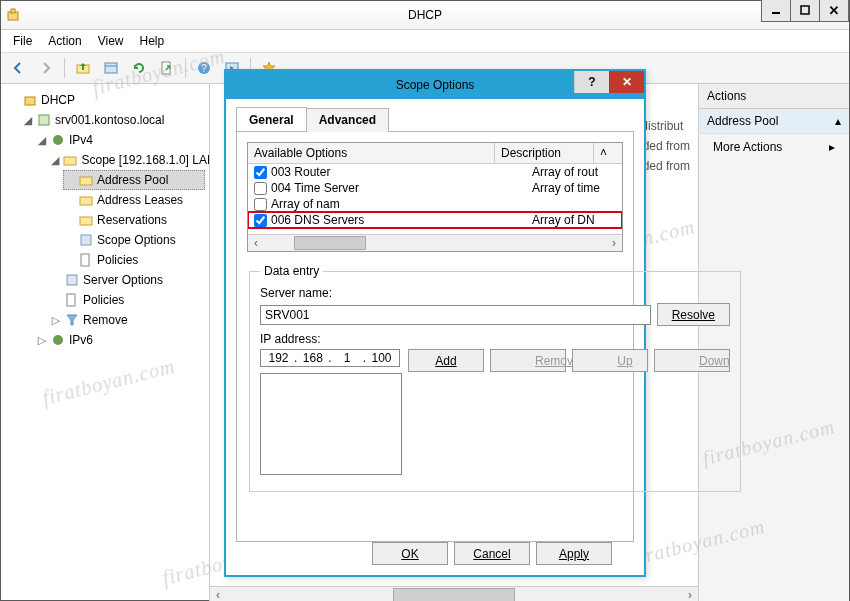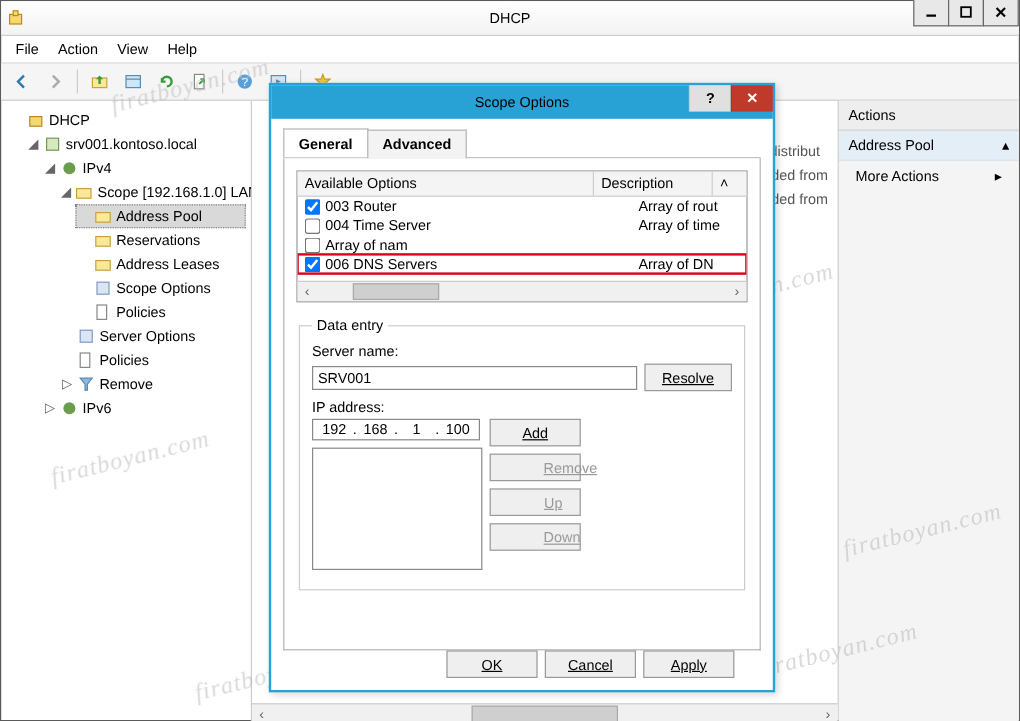--- a/index.html
+++ b/index.html
@@ -216,30 +216,30 @@
                               </svg>
                               <span>Address Pool</span>
                             </div>
                           </li>
                         <li>
                             <div class="row">
                               <span class="expander"></span>
                               <svg class="ticon" viewBox="0 0 16 16">
                                 <rect x="2" y="5" width="12" height="8" fill="#fce79a" stroke="#caa23c"></rect>
                               </svg>
-                              <span>Reservations</span>
+                              <span>Address Leases</span>
                             </div>
                           </li>
                         <li>
                             <div class="row">
                               <span class="expander"></span>
                               <svg class="ticon" viewBox="0 0 16 16">
                                 <rect x="2" y="5" width="12" height="8" fill="#fce79a" stroke="#caa23c"></rect>
                               </svg>
-                              <span>Address Leases</span>
+                              <span>Reservations</span>
                             </div>
                           </li>
                         <li>
                             <div class="row">
                               <span class="expander"></span>
                               <svg class="ticon" viewBox="0 0 16 16">
                                 <rect x="3" y="3" width="10" height="10" fill="#dce6f1" stroke="#7a9cc6"></rect>
                               </svg>
                               <span>Scope Options</span>
                             </div>
@@ -395,21 +395,21 @@
                     <span class="dot">.</span>
                   <span>168</span>
                     <span class="dot">.</span>
                   <span>1</span>
                     <span class="dot">.</span>
                   <span>100</span>
                 </div>
               </div>
               <div class="listarea"></div>
             </div>
-            <div style="display:flex;flex-direction:column;gap:6px;">
+            <div style="display:flex;gap:6px;">
               <button class="btn" style="width:76px">Add</button>
               <button class="btn" style="width:76px" disabled="">Remove</button>
               <button class="btn" style="width:76px" disabled="">Up</button>
               <button class="btn" style="width:76px" disabled="">Down</button>
             </div>
           </div>
         </fieldset>
       </div>
       <div class="dlg-buttons">
         <button class="btn">OK</button>

